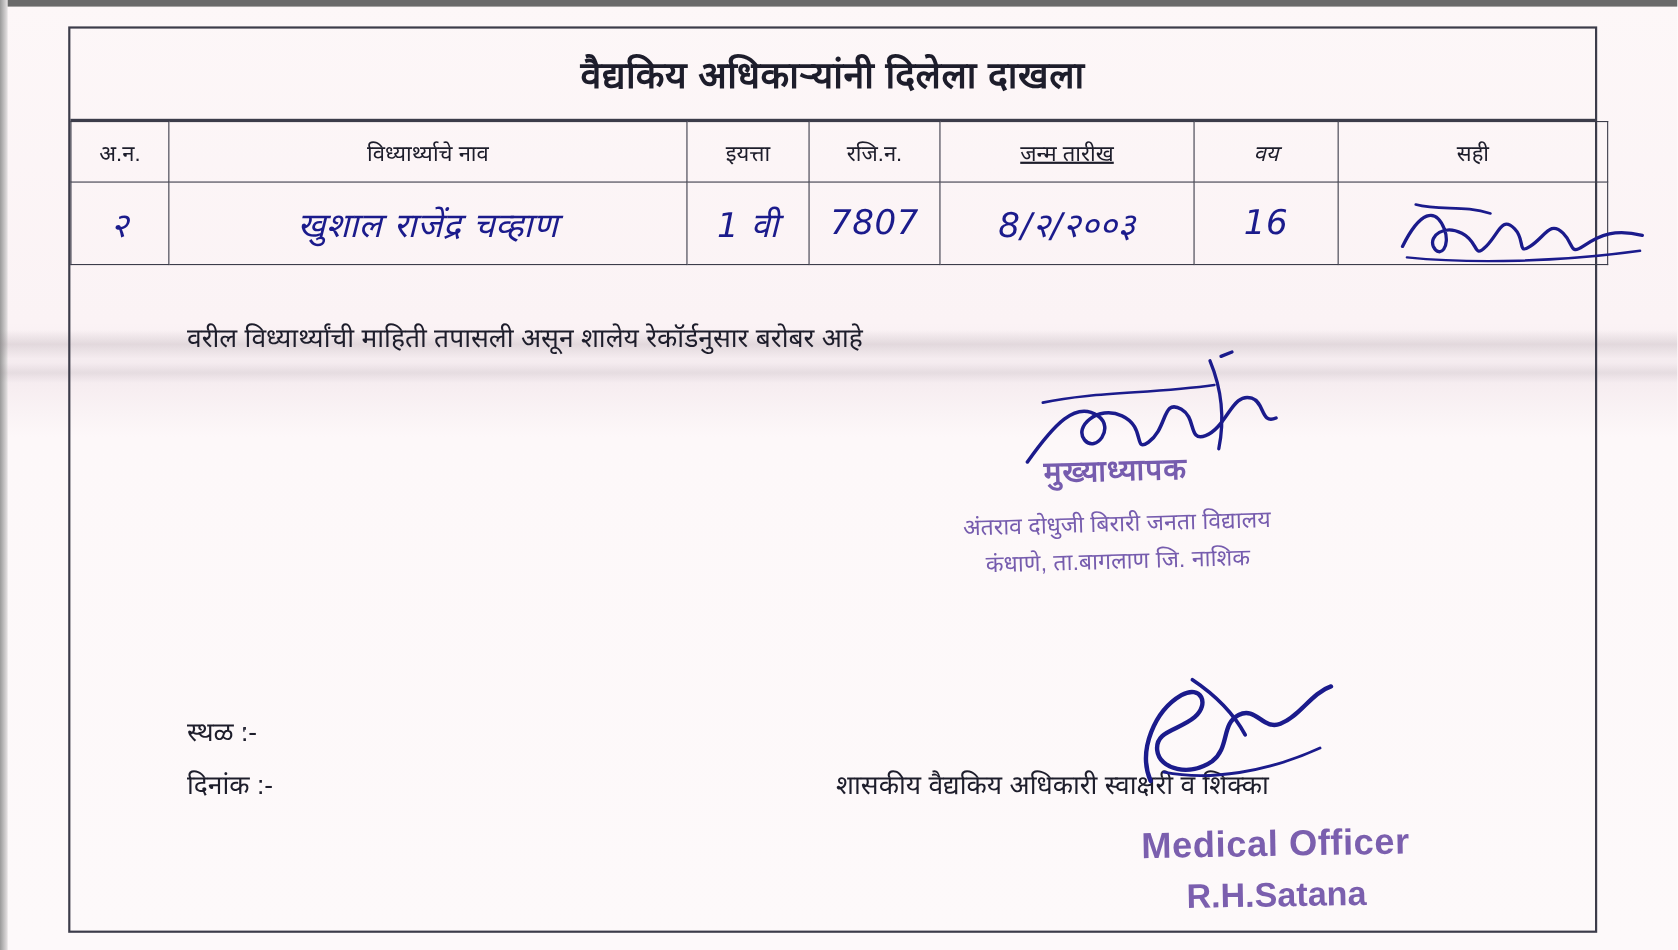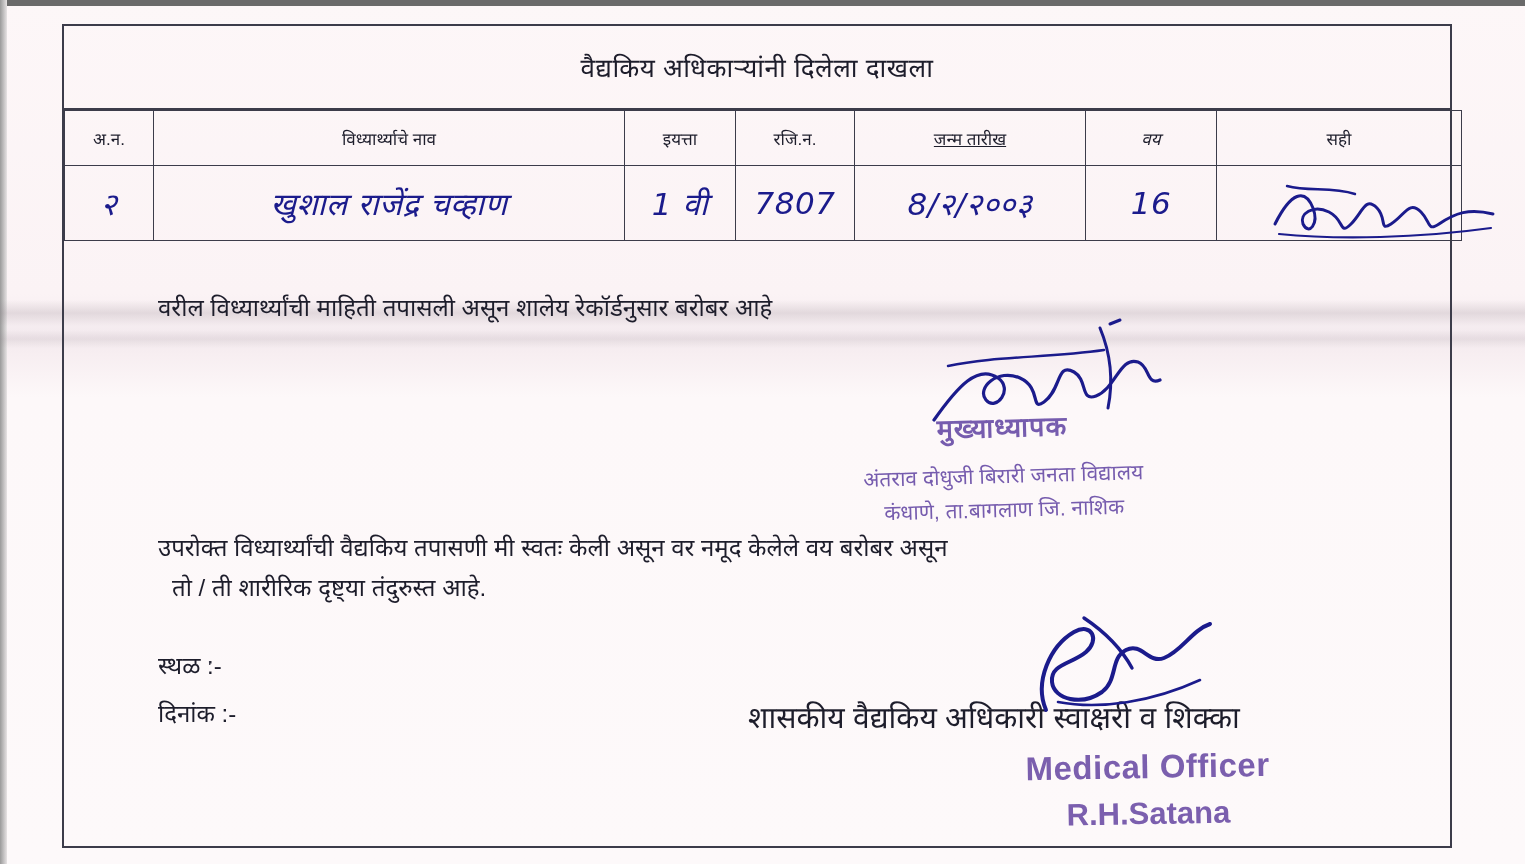--- a/index.html
+++ b/index.html
@@ -71,22 +71,22 @@
     width: 100%;
     height: 84px;
     border-bottom: 2px solid #3c3c4a;
     box-sizing: border-box;
     display: flex;
     align-items: center;
     justify-content: center;
   }
   .title-text {
     font-family: "Liberation Sans", sans-serif;
-    font-size: 26px;
-    font-weight: normal;
+    font-size: 34px;
+    font-weight: bold;
     color: #1d1d2b;
     letter-spacing: .5px;
   }
 
   
   .tbl {
     position: absolute;
     left: 0;
     top: 84px;
     width: 100%;
@@ -95,21 +95,21 @@
   }
   .tbl td, .tbl th {
     border: 1.6px solid #3c3c4a;
     padding: 0;
     text-align: center;
     vertical-align: middle;
     color: #1d1d2b;
   }
   .tbl th {
     height: 54px;
-    font-size: 17px;
+    font-size: 20px;
     font-weight: normal;
   }
   .tbl td.value {
     height: 74px;
     font-size: 30px;
   }
   .c-sr   { width: 88px; }
   .c-name { width: 470px; }
   .c-std  { width: 110px; }
   .c-reg  { width: 118px; }
@@ -123,21 +123,21 @@
     color: #1b1b8c;
     font-size: 31px;
     font-style: italic;
     letter-spacing: .5px;
     white-space: nowrap;
   }
 
   
   .body-area {
     position: absolute;
-    left: 4px;
+    left: 16px;
     top: 214px;
     width: 100%;
     height: 608px;
   }
   .para {
     position: absolute;
     font-family: "Liberation Sans", sans-serif;
     font-size: 24px;
     color: #1d1d2b;
     line-height: 40px;
@@ -151,21 +151,21 @@
     font-size: 24px;
     color: #1d1d2b;
   }
   .lbl-place { left: 90px; top: 408px; }
   .lbl-date  { left: 90px; top: 456px; }
 
   .officer-line {
     position: absolute;
     left: 680px;
     top: 456px;
-    font-size: 30px;
+    font-size: 24px;
     color: #1d1d2b;
     white-space: nowrap;
   }
 
   
   .school-stamp {
     position: absolute;
     left: 720px;
     top: 168px;
     width: 430px;
@@ -264,24 +264,20 @@
     <div class="body-area">
 
       <div class="para para-1">वरील विध्यार्थ्यांची माहिती तपासली असून शालेय रेकॉर्डनुसार बरोबर आहे</div>
 
       <div class="school-stamp">
         <div class="s1">मुख्याध्यापक</div>
         <div class="s2">अंतराव दोधुजी बिरारी जनता विद्यालय</div>
         <div class="s3">कंधाणे, ता.बागलाण जि. नाशिक</div>
       </div>
 
-      <div class="para para-2">
-        <span>उपरोक्त विध्यार्थ्यांची वैद्यकिय तपासणी मी स्वतः केली असून वर नमूद केलेले वय बरोबर असून</span>
-        <span class="l2">तो / ती शारीरिक दृष्ट्या तंदुरुस्त आहे.</span>
-      </div>
 
       <div class="field-label lbl-place">स्थळ :-</div>
       <div class="field-label lbl-date">दिनांक :-</div>
 
       <div class="officer-line">शासकीय वैद्यकिय अधिकारी स्वाक्षरी व शिक्का</div>
 
       <div class="mo-stamp">
         <div class="m1">Medical Officer</div>
         <div class="m2">R.H.Satana</div>
       </div>

